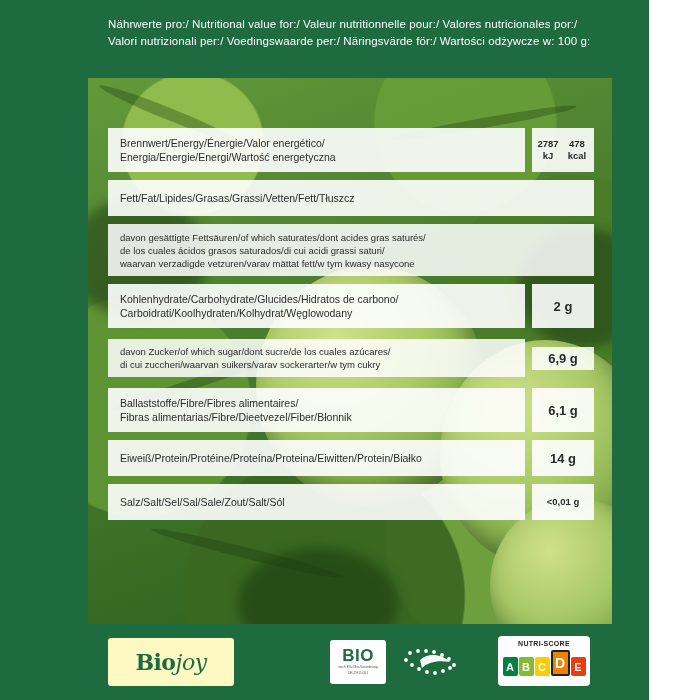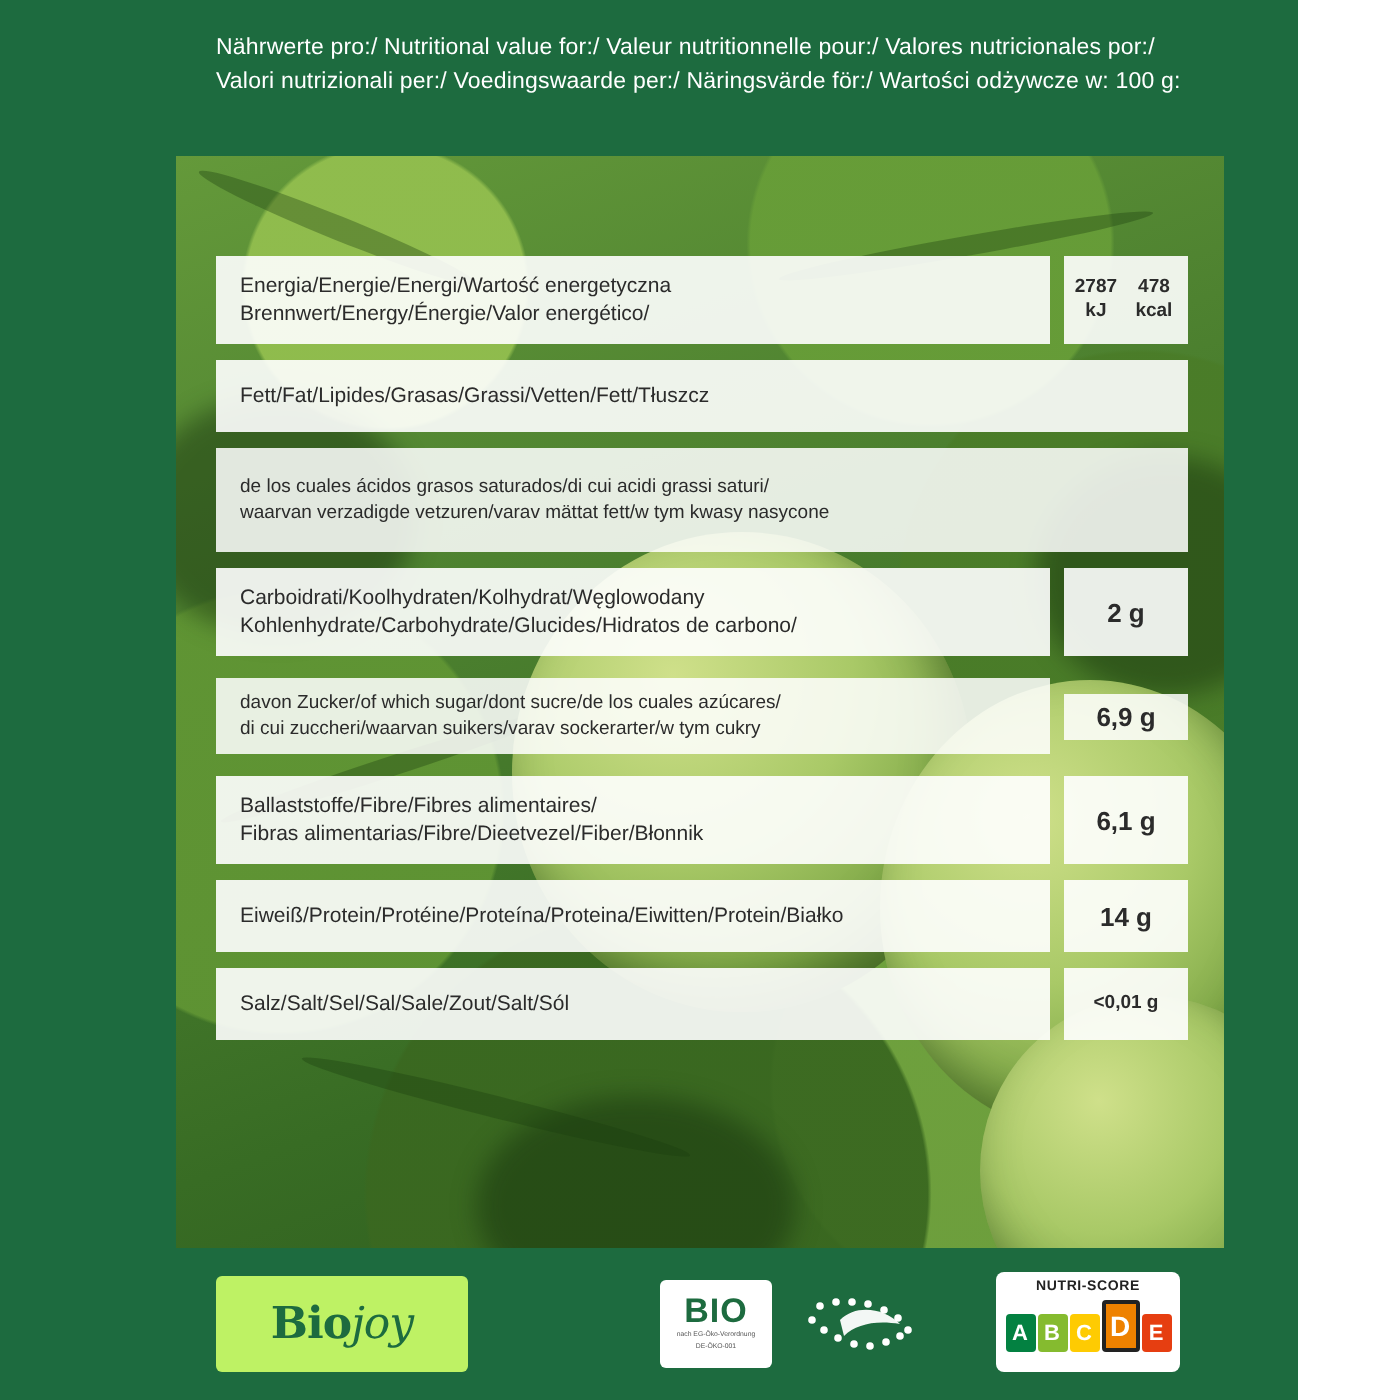--- a/index.html
+++ b/index.html
@@ -142,21 +142,21 @@
   .row.r-sugar  { min-height: 44px; align-items: center; }
   .row.r-fibre  { min-height: 44px; }
 
   
   .footer-logo {
     position: absolute;
     left: 108px;
     top: 638px;
     width: 126px;
     height: 48px;
-    background: #bef264;
+    background: #fef9c3;
     border-radius: 3px;
     display: flex;
     align-items: center;
     justify-content: center;
   }
   .brand {
     font-family: "DejaVu Serif", serif;
     font-size: 22px;
     color: #1d6b3f;
     font-style: italic;
@@ -276,52 +276,53 @@
   <div class="header-text">
     <span>Nährwerte pro:/ Nutritional value for:/ Valeur nutritionnelle pour:/ Valores nutricionales por:/</span><br>
     <span>Valori nutrizionali per:/ Voedingswaarde per:/ Näringsvärde för:/ Wartości odżywcze w: 100 g:</span>
   </div>
 
   <div class="rows">
 
     <div class="row r-energy">
       <div class="label">
         <span>
+          <span class="l-line">Brennwert/Energy/Énergie/Valor energético/</span>
           <span class="l-line">Energia/Energie/Energi/Wartość energetyczna</span>
-          <span class="l-line">Brennwert/Energy/Énergie/Valor energético/</span>
         </span>
       </div>
       <div class="value small">
         <span class="v-line">2787 kJ</span>
         <span class="v-line">478 kcal</span>
       </div>
     </div>
 
     <div class="row">
       <div class="label">
         <span>
           <span class="l-line">Fett/Fat/Lipides/Grasas/Grassi/Vetten/Fett/Tłuszcz</span>
         </span>
       </div>
     </div>
 
     <div class="row sub r-sat">
       <div class="label">
         <span>
+          <span class="l-line">davon gesättigte Fettsäuren/of which saturates/dont acides gras saturés/</span>
           <span class="l-line">de los cuales ácidos grasos saturados/di cui acidi grassi saturi/</span>
           <span class="l-line">waarvan verzadigde vetzuren/varav mättat fett/w tym kwasy nasycone</span>
         </span>
       </div>
     </div>
 
     <div class="row r-carb">
       <div class="label">
         <span>
+          <span class="l-line">Kohlenhydrate/Carbohydrate/Glucides/Hidratos de carbono/</span>
           <span class="l-line">Carboidrati/Koolhydraten/Kolhydrat/Węglowodany</span>
-          <span class="l-line">Kohlenhydrate/Carbohydrate/Glucides/Hidratos de carbono/</span>
         </span>
       </div>
       <div class="value">
         <span class="v-line">2 g</span>
       </div>
     </div>
 
     <div class="row sub r-sugar">
       <div class="label">
         <span>

